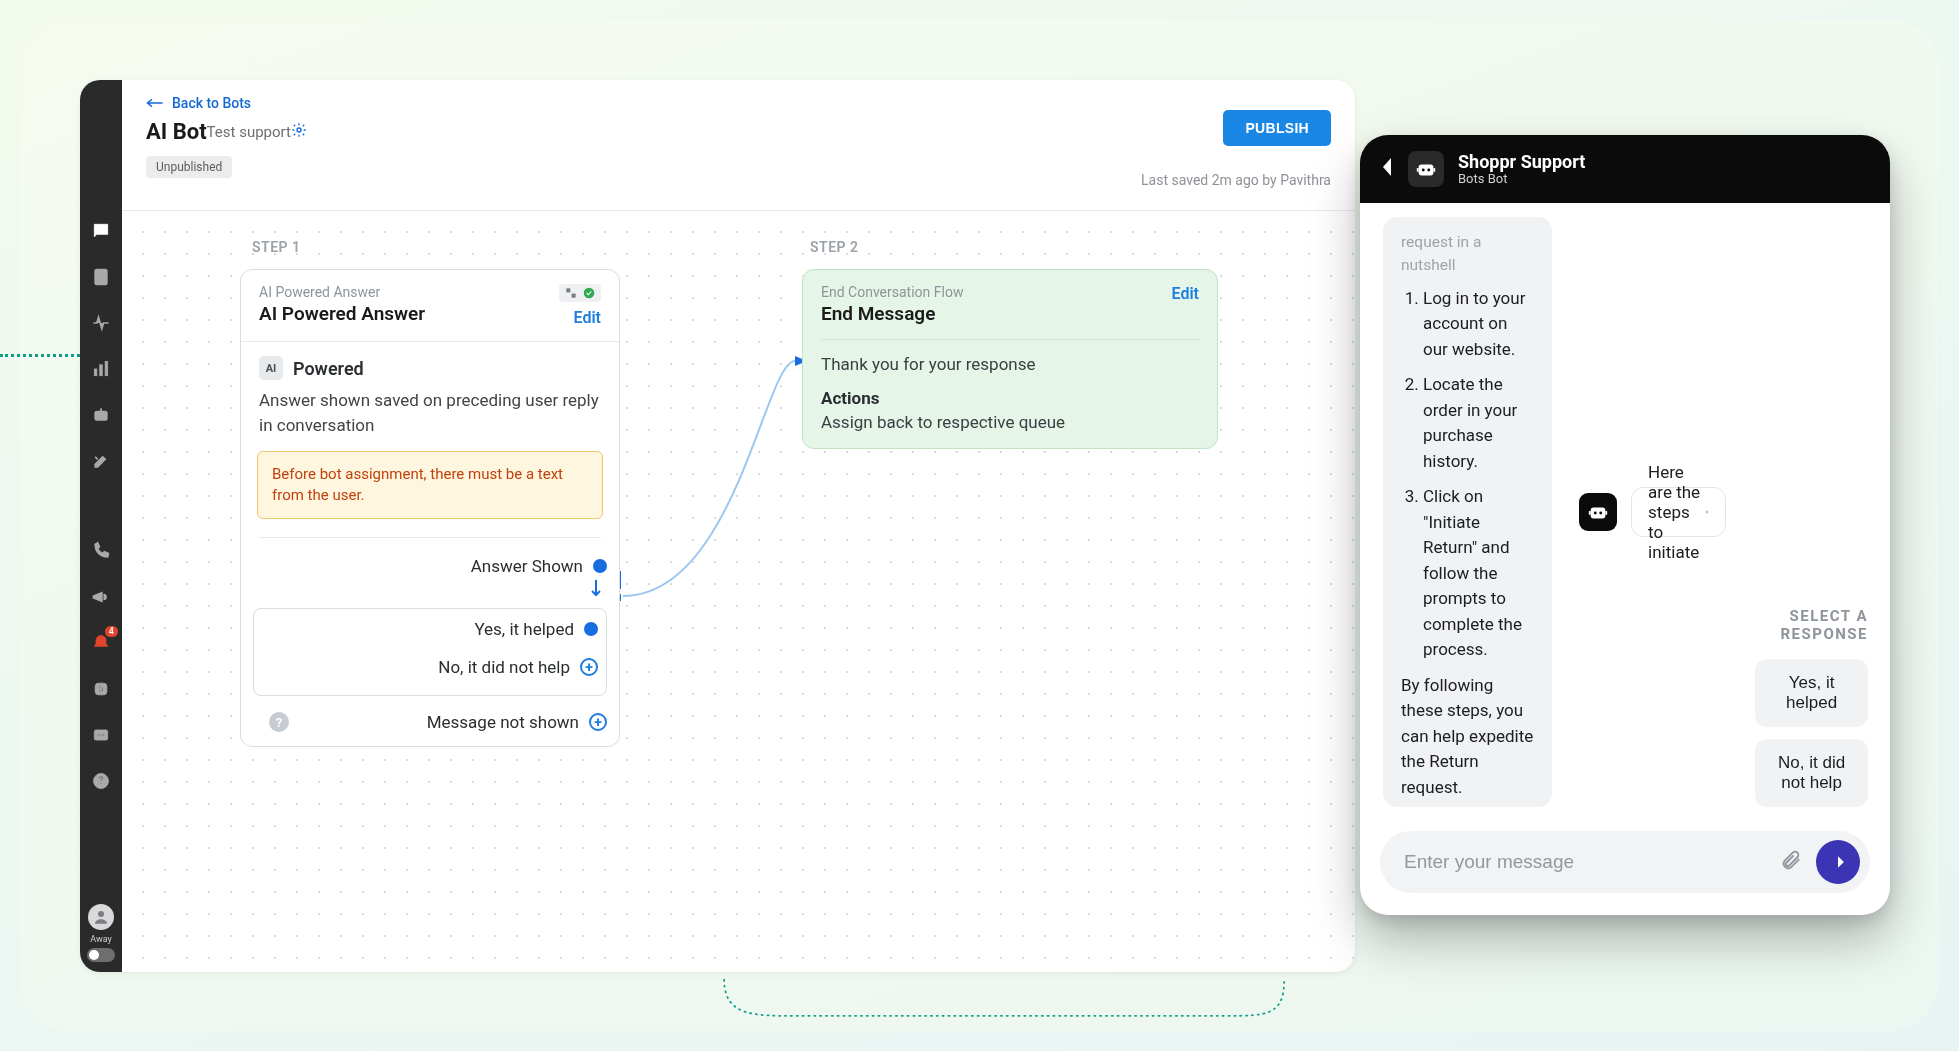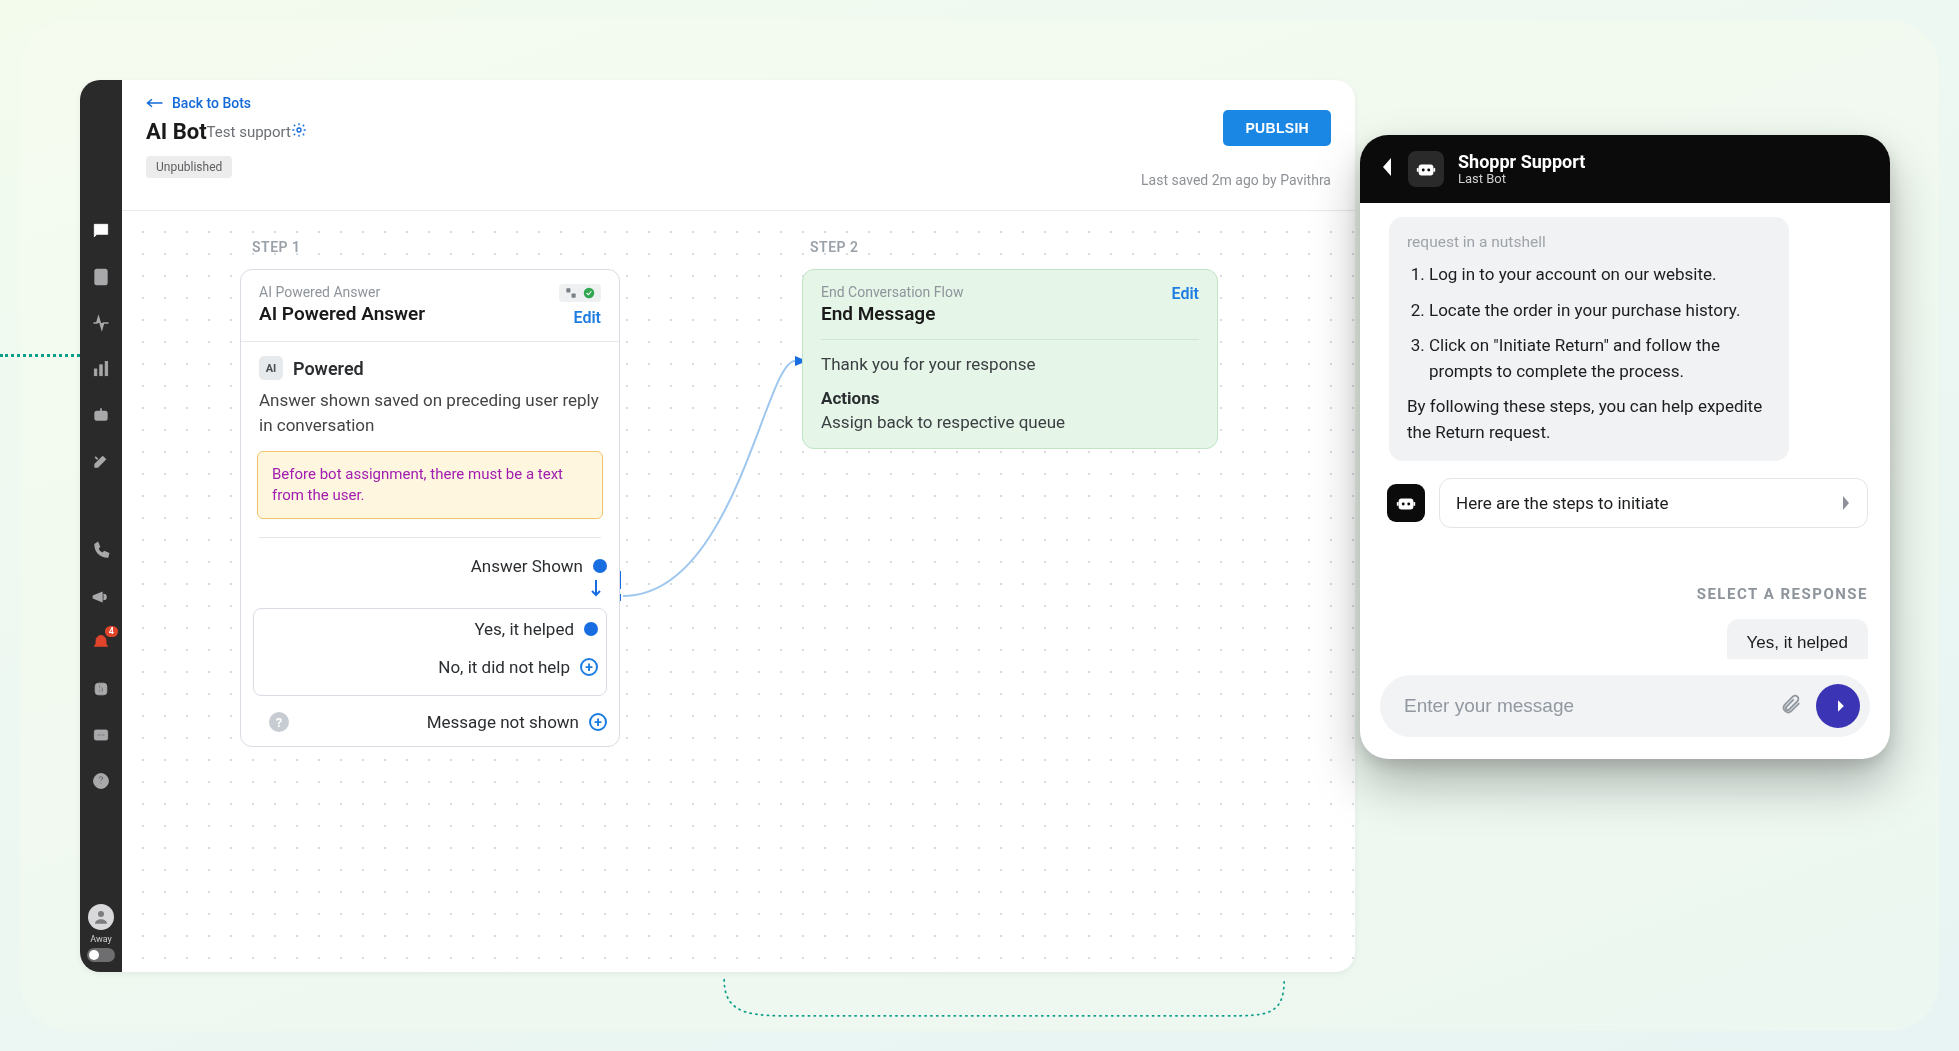--- a/index.html
+++ b/index.html
@@ -160,21 +160,21 @@
   .powered-row { display:flex; align-items:center; gap:10px; font-weight:600; font-size:18px; color:#2b2e31; padding:0 18px;}
   .powered-row .ai-badge {
     width:24px;height:24px;border-radius:5px;background:#e7eaec;display:flex;align-items:center;justify-content:center;
     font-size:11px; font-weight:700; color:#4a4d51;
   }
   .desc { padding:8px 18px 0 18px; font-size:17px; color:#444; line-height:1.45;}
   .warn {
     margin:14px 16px 6px 16px;
     border:1px solid #f3c568;
     background:#fff6e0;
-    color:#a21caf;
+    color:#c2410c;
     border-radius:6px;
     padding:12px 14px;
     font-size:15px; line-height:1.4;
   }
   .card1 hr.mid { margin:18px 18px; }
   .port-row {
     display:flex; align-items:center; justify-content:flex-end;
     gap:10px; padding:0 12px 10px 0;
     font-size:17px; color:#2b2e31;
   }
@@ -212,21 +212,21 @@
     padding:14px 18px 0 18px;
   }
   .card2 hr { border:none; border-top:1px solid #cfe8d3; margin:14px 18px;}
   .card2 .body { padding:0 18px 16px 18px; font-size:17px; color:#3b3f43; }
   .card2 .body .label { font-weight:700; margin-top:14px; margin-bottom:4px; color:#2b2e31;}
 
   
   .chat {
     position:absolute;
     left:1360px; top:135px;
-    width:530px; height:624px;
+    width:530px; height:780px;
     background:#fff;
     border-radius:28px;
     box-shadow:0 25px 50px rgba(0,0,0,.28), 0 6px 16px rgba(0,0,0,.12);
     overflow:hidden;
     display:flex; flex-direction:column;
   }
   .chat-hdr {
     background:#0b0b0b; color:#fff;
     display:flex; align-items:center; gap:14px;
     padding:16px 20px;
@@ -235,22 +235,22 @@
   .chat-hdr .back svg{width:14px;height:22px;fill:#fff;}
   .bot-avatar {
     width:36px;height:36px;border-radius:8px;background:#2a2a2a;
     display:flex;align-items:center;justify-content:center;
   }
   .bot-avatar svg{width:22px;height:22px;fill:#fff;}
   .chat-title { font-size:18px; font-weight:700; line-height:1.1;}
   .chat-sub { font-size:13px; color:#cfcfd1; }
 
   .chat-body {
-    flex:1; padding:14px 22px 8px 29px; overflow:hidden;
-    display:flex; flex-direction:column; gap:17px;
+    flex:1; padding:14px 22px 8px 23px; overflow:hidden;
+    display:flex; flex-direction:row; gap:29px;
   }
   .bubble-in {
     background:#f1f2f4; border-radius:14px;
     padding:14px 18px 16px 18px;
     font-size:17px; color:#1b1d1f; line-height:1.5;
     max-width:400px;
   }
   .bubble-in .cutoff { color:#9fa4aa; font-size:15.5px; margin-bottom:8px;}
   .bubble-in ol { padding-left:22px; margin-bottom:10px;}
   .bubble-in ol li { margin-bottom:10px; }
@@ -529,21 +529,21 @@
       <svg viewBox="0 0 24 24">
           <rect x="4" y="7" width="16" height="12" rx="3"></rect>
           <circle cx="9" cy="13" r="1.6" fill="#0b0b0b"></circle>
           <circle cx="15" cy="13" r="1.6" fill="#0b0b0b"></circle>
           <rect x="2" y="11" width="2" height="4"></rect>
           <rect x="20" y="11" width="2" height="4"></rect>
         </svg>
     </span>
     <div>
       <div class="chat-title">Shoppr Support</div>
-      <div class="chat-sub">Last Bot</div>
+      <div class="chat-sub">Bots Bot</div>
     </div>
   </div>
 
   <div class="chat-body">
     <div class="bubble-in">
       <div class="cutoff">request in a nutshell</div>
       <ol>
         <li>Log in to your account on our website.</li>
         <li>Locate the order in your purchase history.</li>
         <li>Click on "Initiate Return" and follow the prompts to complete the process.</li>

